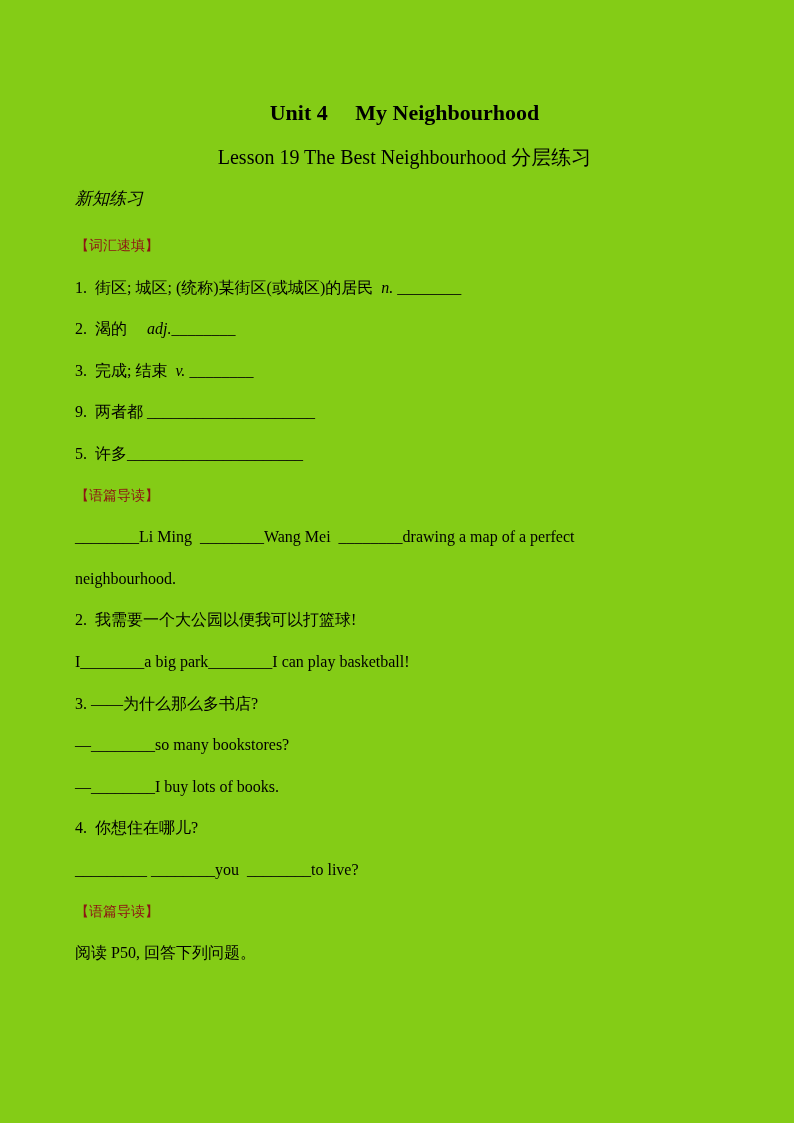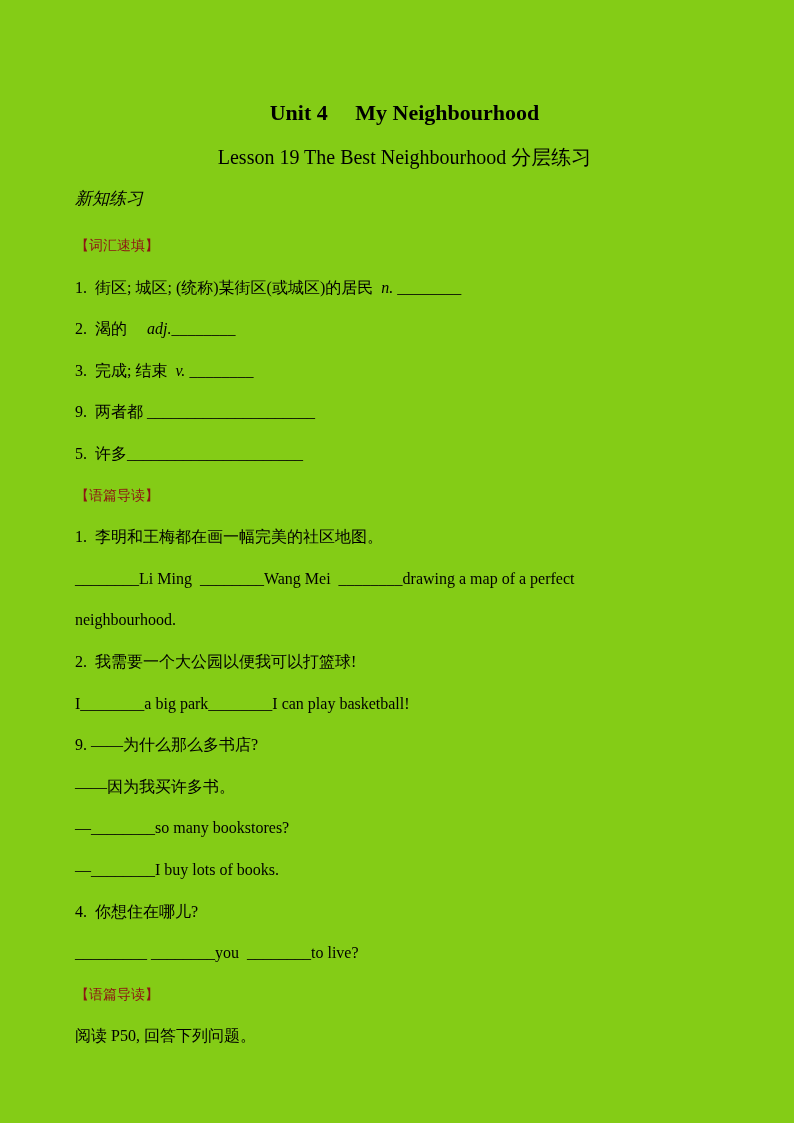--- a/index.html
+++ b/index.html
@@ -73,27 +73,25 @@
   <div class="line"><span>2.  渴的     </span><span class="pos">adj.</span><span>________</span></div>
 
   <div class="line"><span>3.  完成; 结束  </span><span class="pos">v.</span><span> ________</span></div>
 
   <div class="line"><span>9.  两者都 </span><span class="pos"></span><span>_____________________</span></div>
 
   <div class="line"><span>5.  许多</span><span class="pos"></span><span>______________________</span></div>
 
   <div class="line section-header">【语篇导读】</div>
 
-  <div class="line">1.  李明和王梅都在画一幅完美的社区地图。</div>
   <div class="line">________Li Ming  ________Wang Mei  ________drawing a map of a perfect</div>
   <div class="line">neighbourhood.</div>
   <div class="line">2.  我需要一个大公园以便我可以打篮球!</div>
   <div class="line">I________a big park________I can play basketball!</div>
-  <div class="line">9. ——为什么那么多书店?</div>
-  <div class="line">——因为我买许多书。</div>
+  <div class="line">3. ——为什么那么多书店?</div>
   <div class="line">—________so many bookstores?</div>
   <div class="line">—________I buy lots of books.</div>
   <div class="line">4.  你想住在哪儿?</div>
   <div class="line">_________ ________you  ________to live?</div>
 
   <div class="line section-header">【语篇导读】</div>
   <div class="line">阅读 P50, 回答下列问题。</div>
 
 </div>
 

